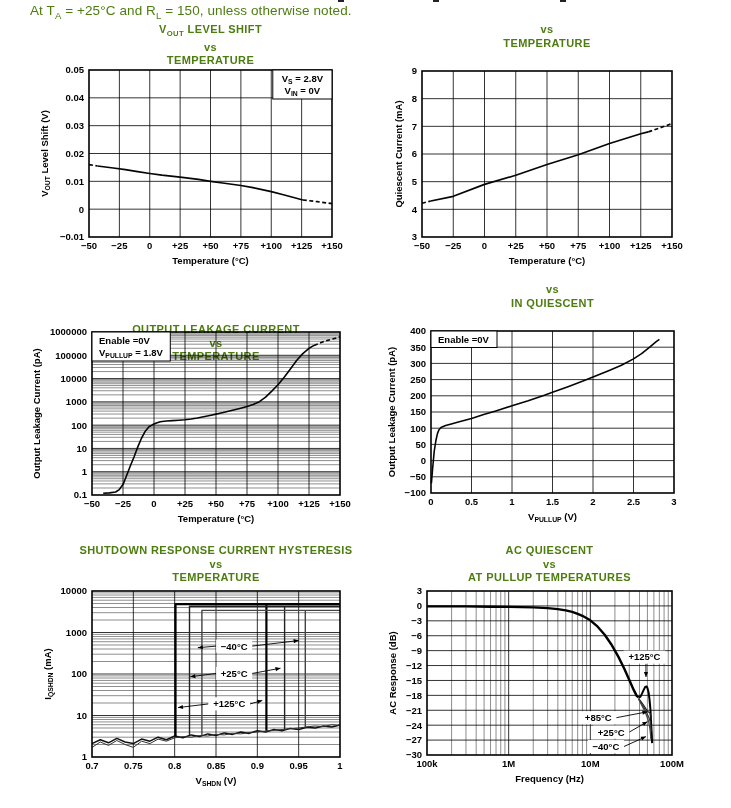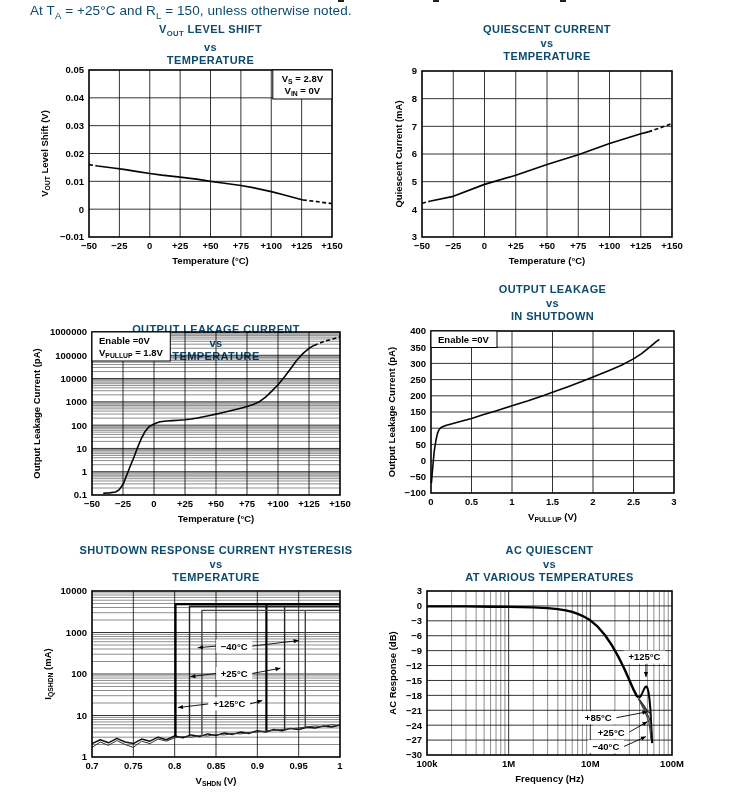--- a/index.html
+++ b/index.html
@@ -1,17 +1,17 @@
 <!DOCTYPE html>
 <html><head>
 <meta charset="utf-8">
 <style>
   html,body{margin:0;padding:0;background:#fff;}
   .page{position:relative;width:731px;height:808px;background:#fff;overflow:hidden;
-        font-family:"Liberation Sans",sans-serif;color:#0c4a6e;}
+        font-family:"Liberation Sans",sans-serif;color:#4d7c0f;}
   .frag{position:absolute;top:0;height:2px;width:6px;background:#222;}
   .note{position:absolute;left:30px;top:3px;font-size:13.5px;font-weight:normal;
         letter-spacing:0.1px;white-space:nowrap;}
   sub{font-size:0.7em;}
   .chart-title{position:absolute;text-align:center;font-weight:bold;font-size:11px;
         line-height:13.5px;letter-spacing:0.4px;}
   svg{position:absolute;overflow:visible;}
 </style>
 </head>
 <body>
@@ -70,21 +70,20 @@
           <text x="65" y="67.06666666666668" font-size="9.5" font-weight="bold" text-anchor="end" fill="#000" font-family="&quot;Liberation Sans&quot;,sans-serif"><tspan>0.03</tspan></text>
           <text x="65" y="39.23333333333334" font-size="9.5" font-weight="bold" text-anchor="end" fill="#000" font-family="&quot;Liberation Sans&quot;,sans-serif"><tspan>0.04</tspan></text>
           <text x="65" y="11.4" font-size="9.5" font-weight="bold" text-anchor="end" fill="#000" font-family="&quot;Liberation Sans&quot;,sans-serif"><tspan>0.05</tspan></text>
           <text x="191.5" y="202" font-size="9.5" font-weight="bold" text-anchor="middle" fill="#000" font-family="&quot;Liberation Sans&quot;,sans-serif"><tspan>Temperature (°C)</tspan></text>
           <text x="0" y="0" font-size="9.5" font-weight="bold" text-anchor="middle" fill="#000" font-family="&quot;Liberation Sans&quot;,sans-serif" transform="translate(28.5,91.5) rotate(-90)"><tspan>V</tspan><tspan dy="2.4" font-size="6.8">OUT</tspan><tspan dy="-2.4"> Level Shift (V)</tspan></text>
         </g>
       </svg>
     </div>
   <div>
       <div class="chart-title" style="left: 367px; top: 23px; width: 360px;">
-        <div>QUIESCENT CURRENT</div>
         <div>vs</div>
         <div>TEMPERATURE</div>
       </div>
       <svg width="334" height="212" viewBox="0 0 334 212" style="left: 352px; top: 63px;">
         <g>
           <line x1="101.25" y1="8" x2="101.25" y2="174" stroke="#000" stroke-width="0.8"></line>
           <line x1="132.5" y1="8" x2="132.5" y2="174" stroke="#000" stroke-width="0.8"></line>
           <line x1="163.75" y1="8" x2="163.75" y2="174" stroke="#000" stroke-width="0.8"></line>
           <line x1="195" y1="8" x2="195" y2="174" stroke="#000" stroke-width="0.8"></line>
           <line x1="226.25" y1="8" x2="226.25" y2="174" stroke="#000" stroke-width="0.8"></line>
@@ -230,23 +229,22 @@
           <text x="65" y="57.97142857142857" font-size="9.5" font-weight="bold" text-anchor="end" fill="#000" font-family="&quot;Liberation Sans&quot;,sans-serif"><tspan>10000</tspan></text>
           <text x="65" y="34.685714285714305" font-size="9.5" font-weight="bold" text-anchor="end" fill="#000" font-family="&quot;Liberation Sans&quot;,sans-serif"><tspan>100000</tspan></text>
           <text x="65" y="11.4" font-size="9.5" font-weight="bold" text-anchor="end" fill="#000" font-family="&quot;Liberation Sans&quot;,sans-serif"><tspan>1000000</tspan></text>
           <text x="194" y="198" font-size="9.5" font-weight="bold" text-anchor="middle" fill="#000" font-family="&quot;Liberation Sans&quot;,sans-serif"><tspan>Temperature (°C)</tspan></text>
           <text x="0" y="0" font-size="9.5" font-weight="bold" text-anchor="middle" fill="#000" font-family="&quot;Liberation Sans&quot;,sans-serif" transform="translate(17.9,89.5) rotate(-90)"><tspan>Output Leakage Current (pA)</tspan></text>
         </g>
       </svg>
     </div>
   <div>
       <div class="chart-title" style="left: 376px; top: 283px; width: 353px;">
-        <div>OUTPUT LEAKAGE</div>
-        <div>vs</div>
-        <div>IN SHUTDOWN</div>
+        <div>vs</div>
+        <div>IN QUIESCENT</div>
       </div>
       <svg width="327" height="208" viewBox="0 0 327 208" style="left: 361px; top: 323px;">
         <g>
           <line x1="110.5" y1="8" x2="110.5" y2="170" stroke="#000" stroke-width="0.8"></line>
           <line x1="151" y1="8" x2="151" y2="170" stroke="#000" stroke-width="0.8"></line>
           <line x1="191.5" y1="8" x2="191.5" y2="170" stroke="#000" stroke-width="0.8"></line>
           <line x1="232" y1="8" x2="232" y2="170" stroke="#000" stroke-width="0.8"></line>
           <line x1="272.5" y1="8" x2="272.5" y2="170" stroke="#000" stroke-width="0.8"></line>
           <line x1="70" y1="153.8" x2="313" y2="153.8" stroke="#000" stroke-width="0.8"></line>
           <line x1="70" y1="137.6" x2="313" y2="137.6" stroke="#000" stroke-width="0.8"></line>
@@ -385,21 +383,21 @@
           <polygon points="240.29333333333335,117.4882948052699 234.91184506522282,116.81778453675153 236.04696954281033,120.86148240137763" fill="#000"></polygon>
           <rect x="186.42666666666668" y="114.43172556045761" width="41.599999999999994" height="13" fill="#fff"></rect>
           <text x="207.22666666666666" y="124.33172556045761" font-size="9.5" font-weight="bold" text-anchor="middle" fill="#000" font-family="&quot;Liberation Sans&quot;,sans-serif"><tspan>+125°C</tspan></text>
         </g>
       </svg>
     </div>
   <div>
       <div class="chart-title" style="left: 372px; top: 544px; width: 355px;">
         <div>AC QUIESCENT</div>
         <div>vs</div>
-        <div>AT VARIOUS TEMPERATURES</div>
+        <div>AT PULLUP TEMPERATURES</div>
       </div>
       <svg width="329" height="210" viewBox="0 0 329 210" style="left: 357px; top: 583px;">
         <g>
           <line x1="94.58411631255848" y1="8" x2="94.58411631255848" y2="172" stroke="#000" stroke-width="0.45"></line>
           <line x1="108.96490246877245" y1="8" x2="108.96490246877245" y2="172" stroke="#000" stroke-width="0.45"></line>
           <line x1="119.16823262511694" y1="8" x2="119.16823262511694" y2="172" stroke="#000" stroke-width="0.45"></line>
           <line x1="127.08255035410819" y1="8" x2="127.08255035410819" y2="172" stroke="#000" stroke-width="0.45"></line>
           <line x1="133.54901878133091" y1="8" x2="133.54901878133091" y2="172" stroke="#000" stroke-width="0.45"></line>
           <line x1="139.01633993449764" y1="8" x2="139.01633993449764" y2="172" stroke="#000" stroke-width="0.45"></line>
           <line x1="143.7523489376754" y1="8" x2="143.7523489376754" y2="172" stroke="#000" stroke-width="0.45"></line>

